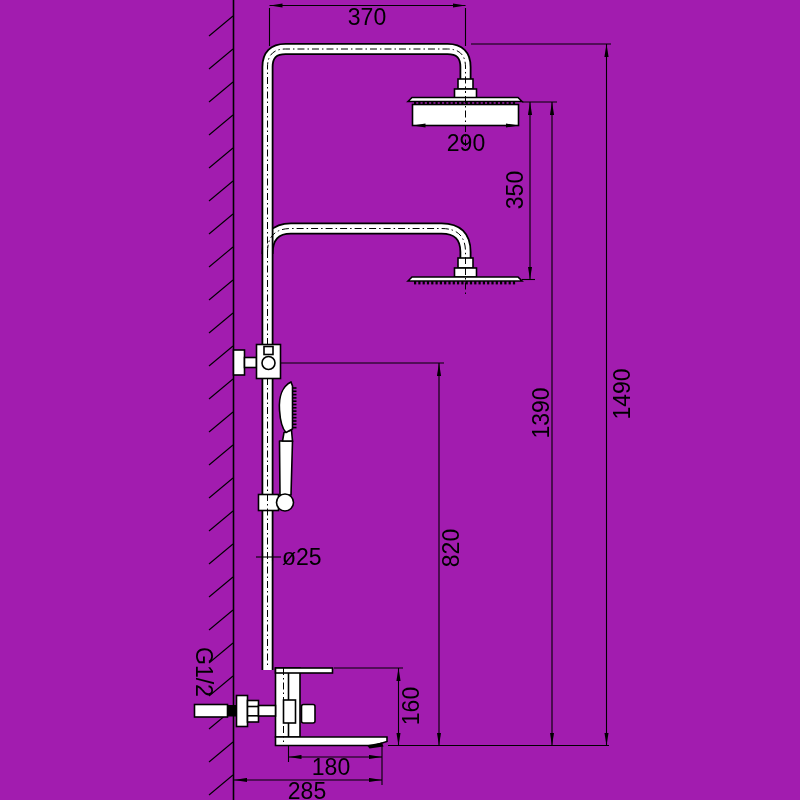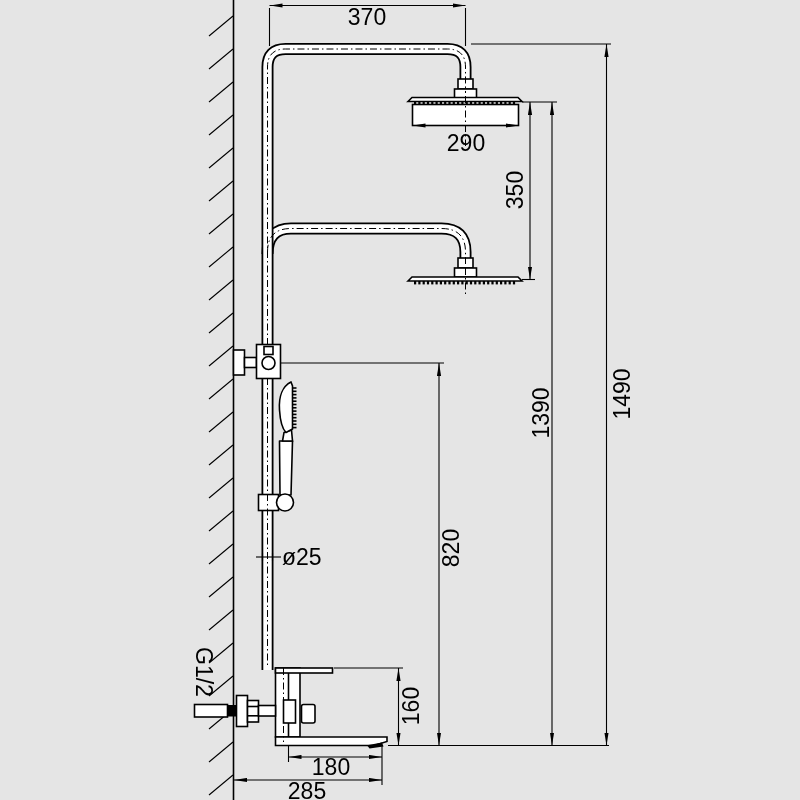--- a/index.html
+++ b/index.html
@@ -1,16 +1,16 @@
 <!DOCTYPE html>
 <html><head>
 <meta charset="utf-8">
 <style>
   html,body{margin:0;padding:0;background:#ffffff;}
-  .canvas{position:relative;width:800px;height:800px;background:#e5e5e5;overflow:hidden;}
+  .canvas{position:relative;width:800px;height:800px;background:#a21caf;overflow:hidden;}
   svg{display:block;}
   .dimtext{font-family:"Liberation Sans","DejaVu Sans",sans-serif;font-size:23px;fill:#000;}
   .obj{stroke:#000;stroke-width:1.6;fill:none;}
   .objw{stroke:#000;stroke-width:1.6;fill:#fff;}
   .dim{stroke:#000;stroke-width:1.1;fill:none;}
   .cl{stroke:#000;stroke-width:1;fill:none;stroke-dasharray:7 3 1.5 3;}
   .pipeblack{stroke:#000;stroke-width:12;fill:none;}
   .pipewhite{stroke:#fff;stroke-width:8.4;fill:none;}
 </style>
 </head>

